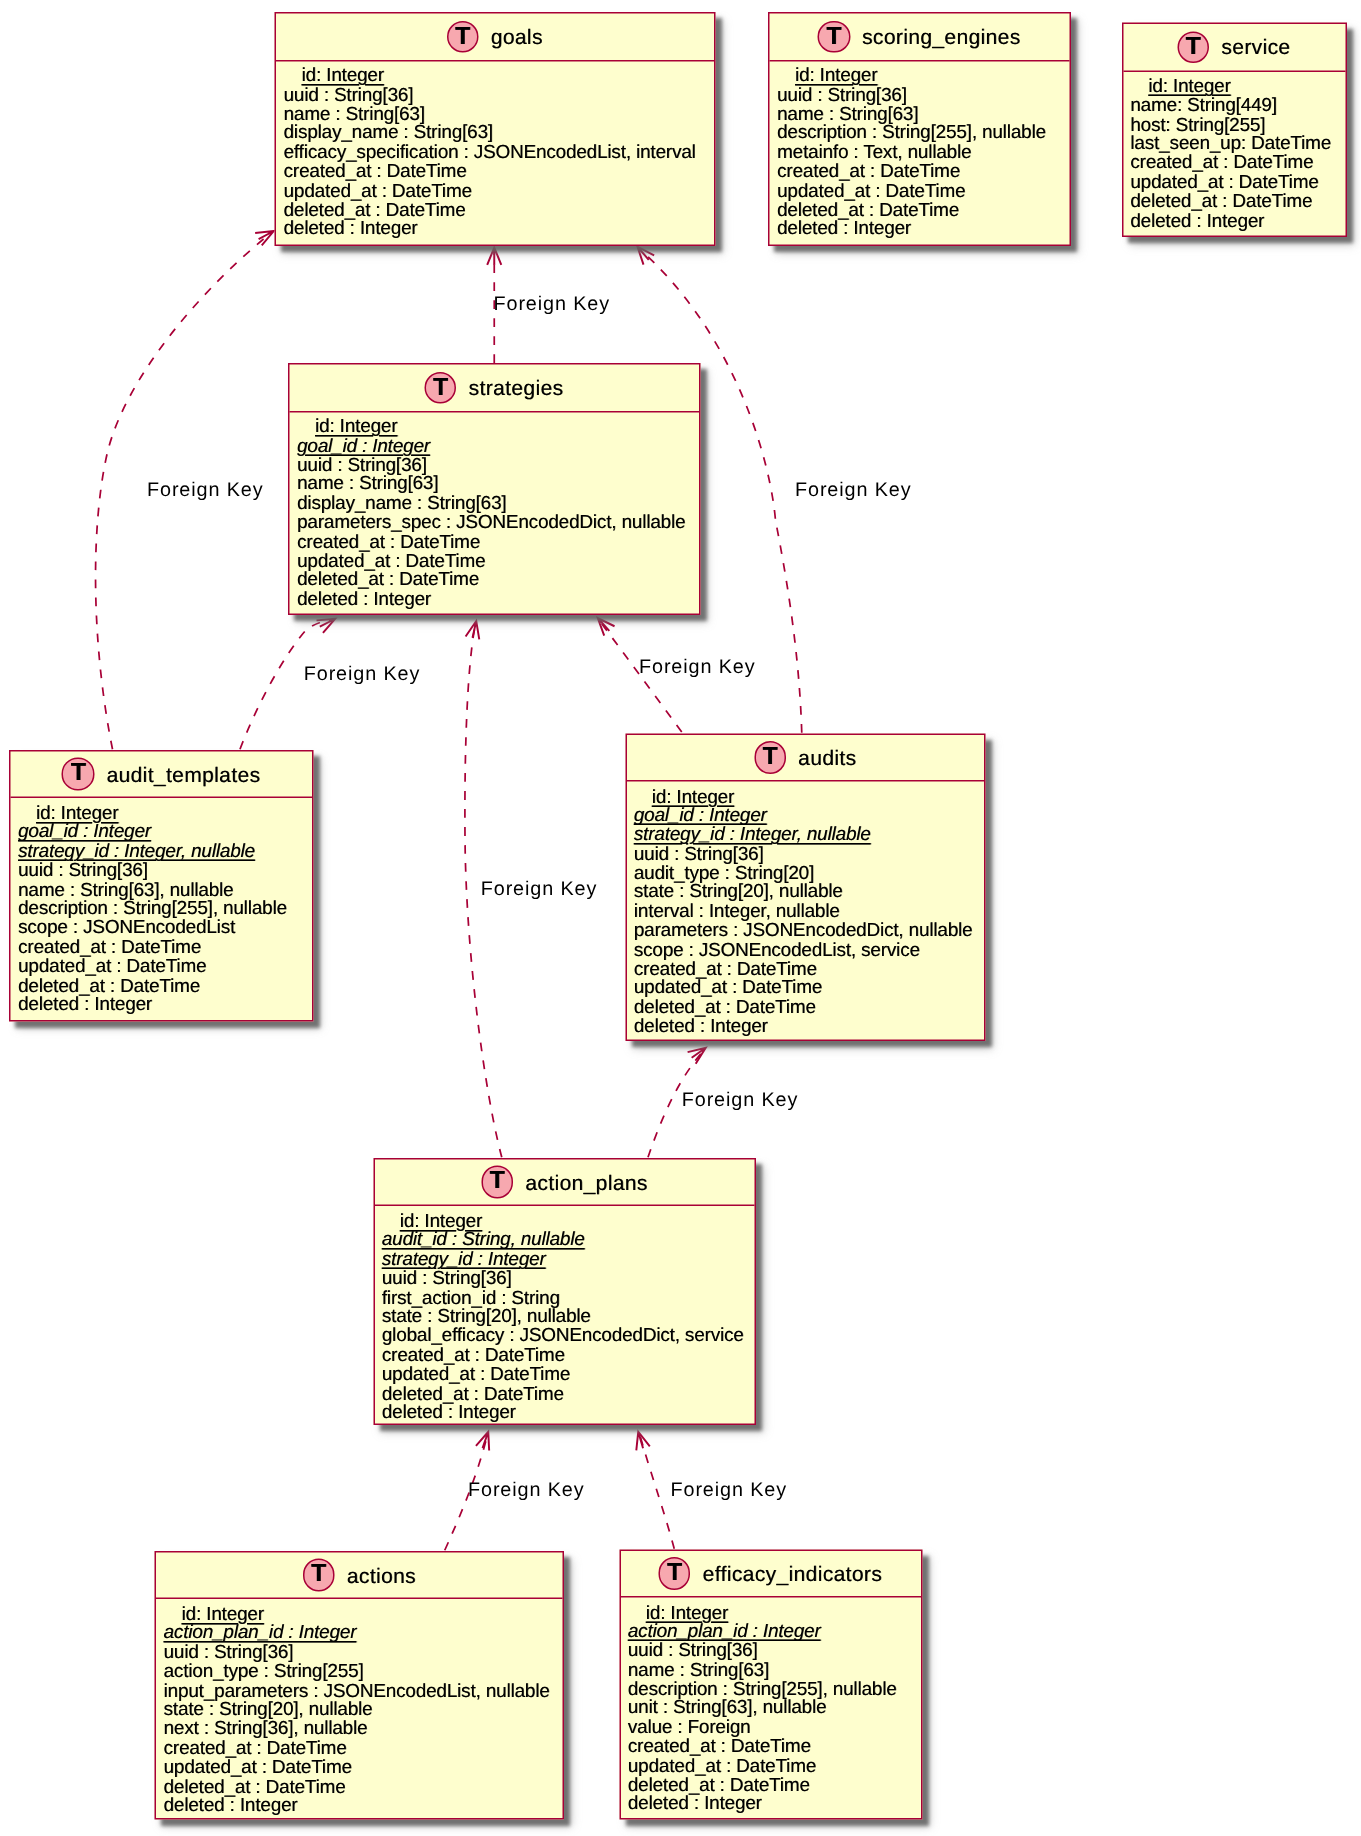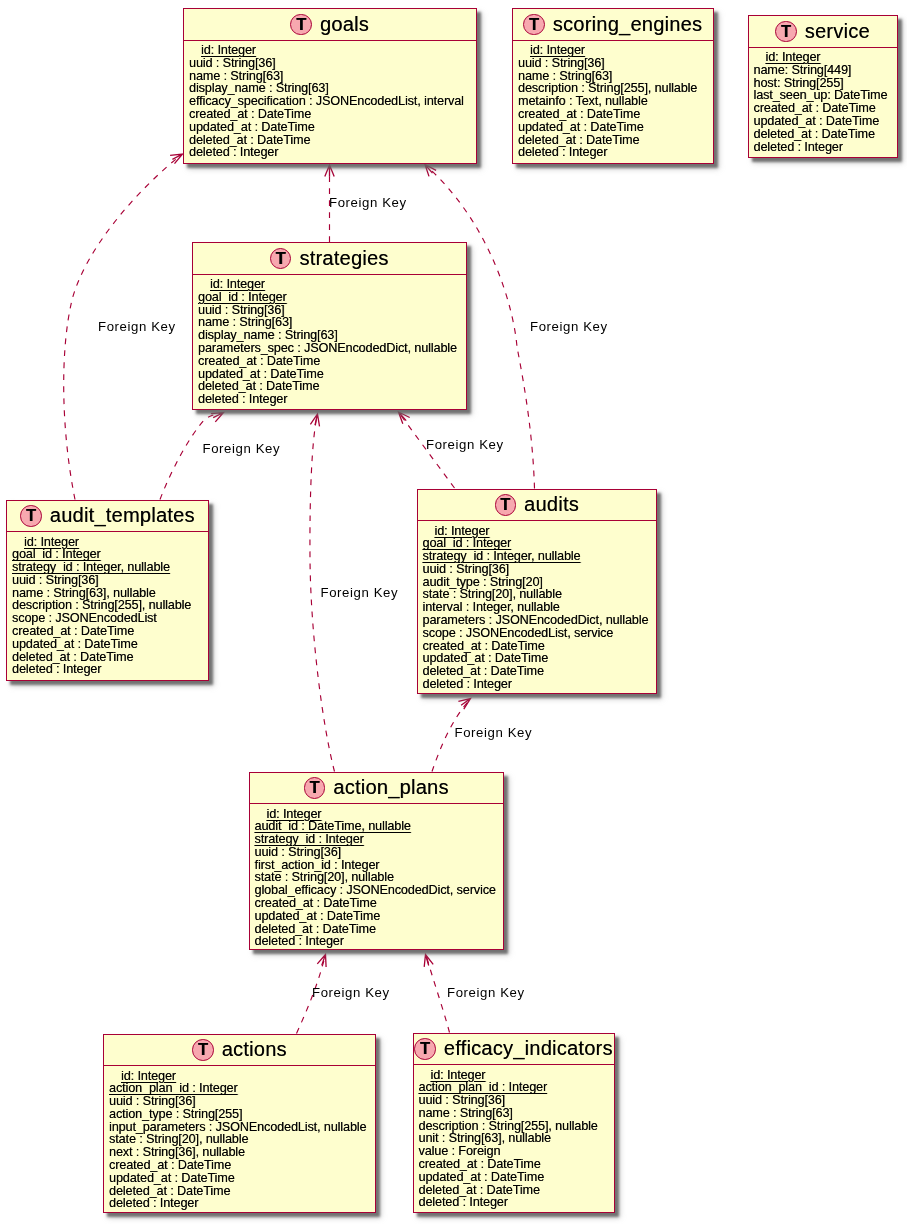--- a/index.html
+++ b/index.html
@@ -6,26 +6,26 @@
   font-family:"Liberation Sans",sans-serif;overflow:hidden;}
 .tbl{position:absolute;box-sizing:border-box;background:#FEFECE;
   border:1.5px solid #A80036;
   box-shadow:4px 4px 2.5px rgba(95,95,95,0.85), 5px 5px 6px rgba(150,150,150,0.4);}
 .hd{height:30.5px;border-bottom:1.5px solid #A80036;display:flex;
   align-items:center;justify-content:center;}
 .circ{width:19.5px;height:19.5px;border-radius:50%;background:#F7A8AF;
   border:1.6px solid #A80036;display:flex;align-items:center;justify-content:center;
   font-weight:bold;font-size:16.5px;color:#000;flex:0 0 auto;
   text-shadow:0.3px 0 rgba(0,0,0,0.8);}
-.tname{margin-left:8px;font-size:20px;letter-spacing:0.25px;color:#000;text-shadow:0.3px 0 rgba(0,0,0,0.65);}
+.tname{margin-left:8px;font-size:14px;letter-spacing:0.25px;color:#000;text-shadow:0.3px 0 rgba(0,0,0,0.65);}
 .bd{padding:3.5px 5px 0 5px;font-size:12.6px;line-height:12.8px;color:#000;
   letter-spacing:-0.1px;white-space:nowrap;text-shadow:0.3px 0 rgba(0,0,0,0.6);}
 .bd div{height:12.8px;}
 .u{text-decoration:underline;text-underline-offset:2px;text-decoration-thickness:0.9px;padding-left:12px;}
-.fk{text-decoration:underline;text-underline-offset:2px;text-decoration-thickness:0.9px;}
+.fk{font-style:italic;text-decoration:underline;text-underline-offset:2px;text-decoration-thickness:0.9px;}
 svg{position:absolute;left:0;top:0;}
 .cn{fill:none;stroke:#A80036;stroke-width:1.15;stroke-dasharray:5.8,6.2;}
 .ah{fill:none;stroke:#A80036;stroke-width:1.3;}
 .lbl{font-size:13.2px;fill:#000;font-family:"Liberation Sans",sans-serif;letter-spacing:0.6px;}
 </style></head><body>
 <div id="canvas">
 
 <svg width="907" height="1224" viewBox="0 0 907 1224">
 <path d="M329.5,242 L329.5,167" class="cn"></path>
 <path d="M324.8,176.6 L329.5,165.0 L334.2,176.6 M329.5,165.0 L329.5,176.5" class="ah"></path>
@@ -164,24 +164,24 @@
 <div>deleted : Integer</div>
 </div>
     </div>
 <div class="tbl" style="left:248.5px;top:771.5px;width:255.5px;height:178.5px;">
 <div class="hd">
         <span class="circ">T</span>
         <span class="tname">action_plans</span>
       </div>
 <div class="bd">
 <div class="u">id: Integer</div>
-<div class="fk">audit_id : DateTime, nullable</div>
+<div class="fk">audit_id : String, nullable</div>
 <div class="fk">strategy_id : Integer</div>
 <div>uuid : String[36]</div>
-<div>first_action_id : Integer</div>
+<div>first_action_id : String</div>
 <div>state : String[20], nullable</div>
 <div>global_efficacy : JSONEncodedDict, service</div>
 <div>created_at : DateTime</div>
 <div>updated_at : DateTime</div>
 <div>deleted_at : DateTime</div>
 <div>deleted : Integer</div>
 </div>
     </div>
 <div class="tbl" style="left:103px;top:1033.5px;width:273px;height:179.5px;">
 <div class="hd">

